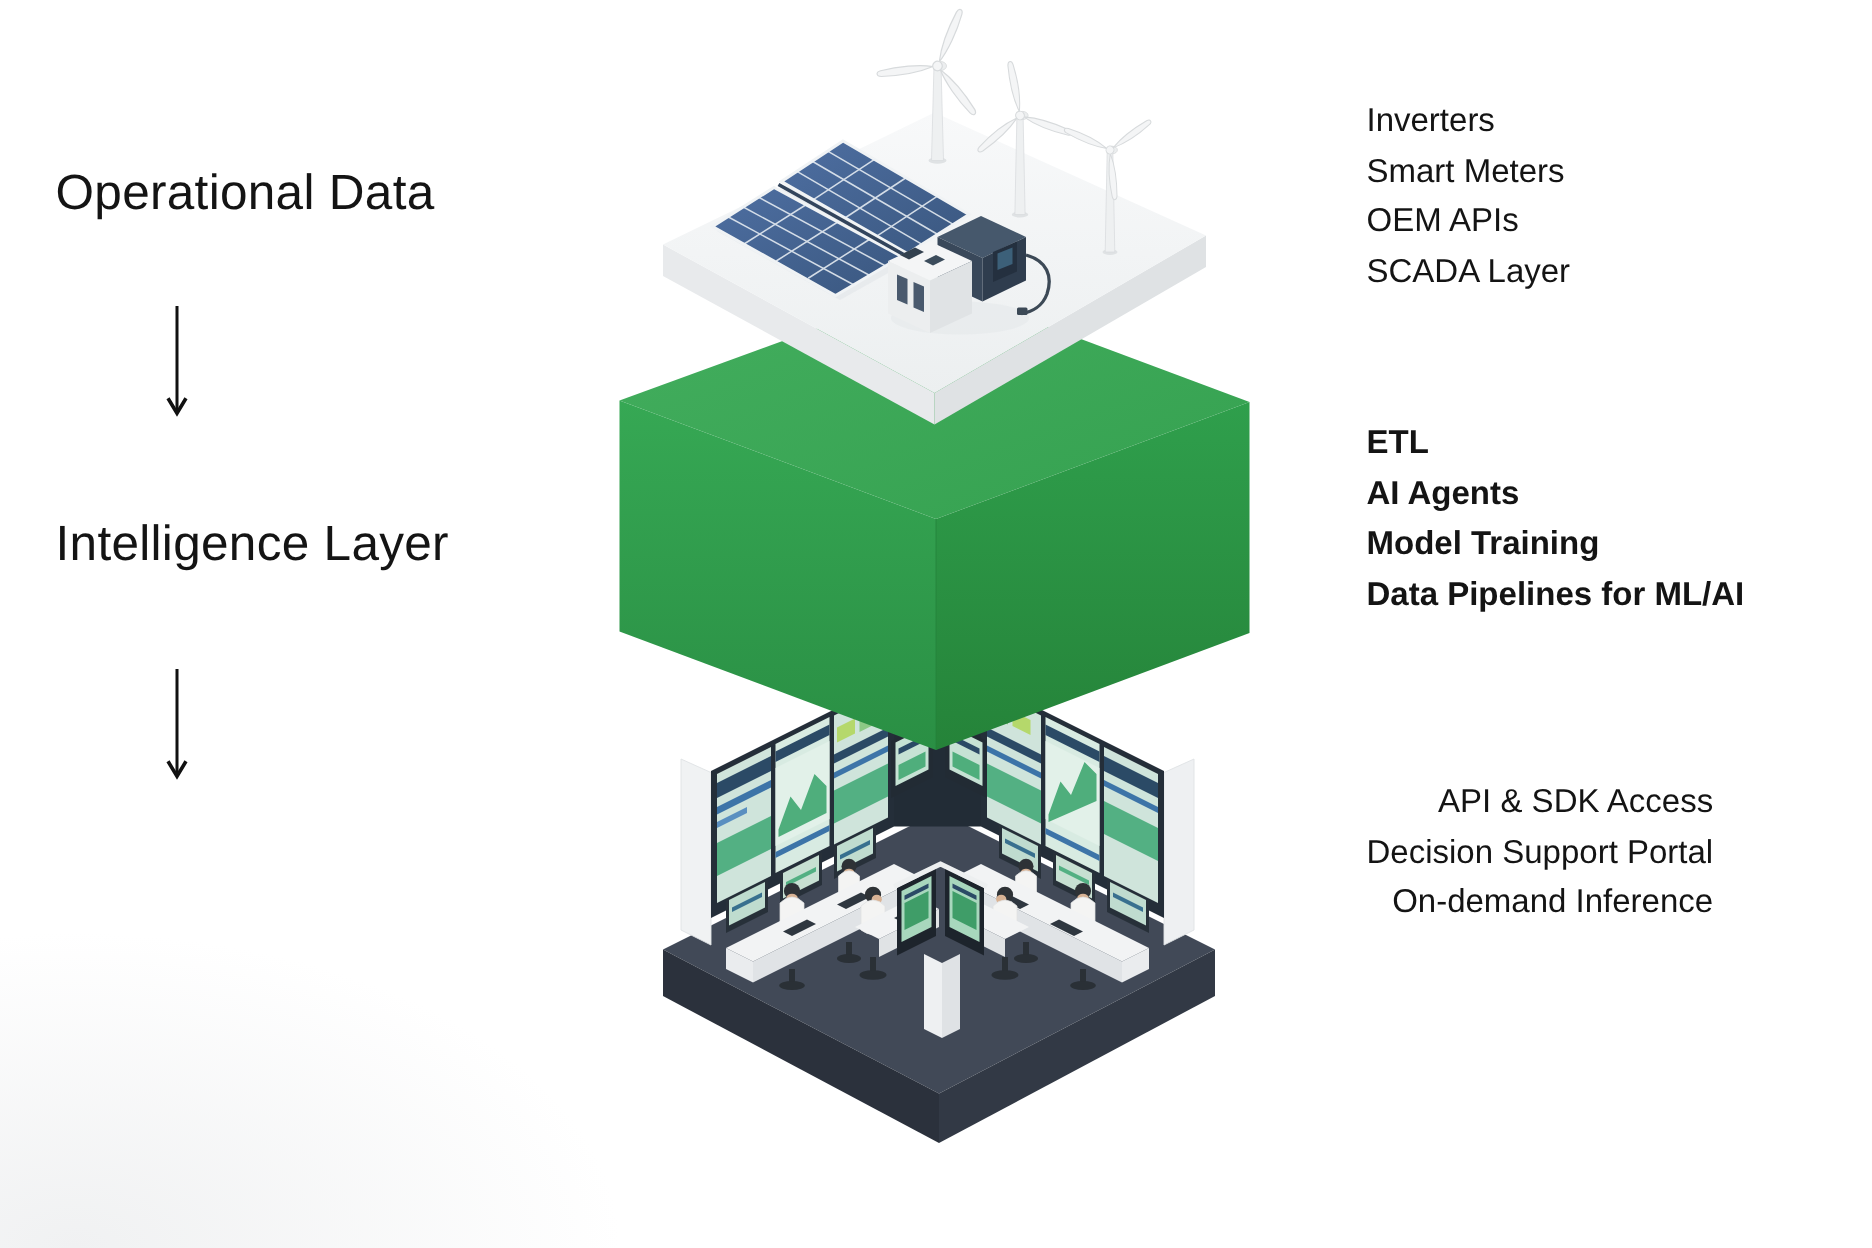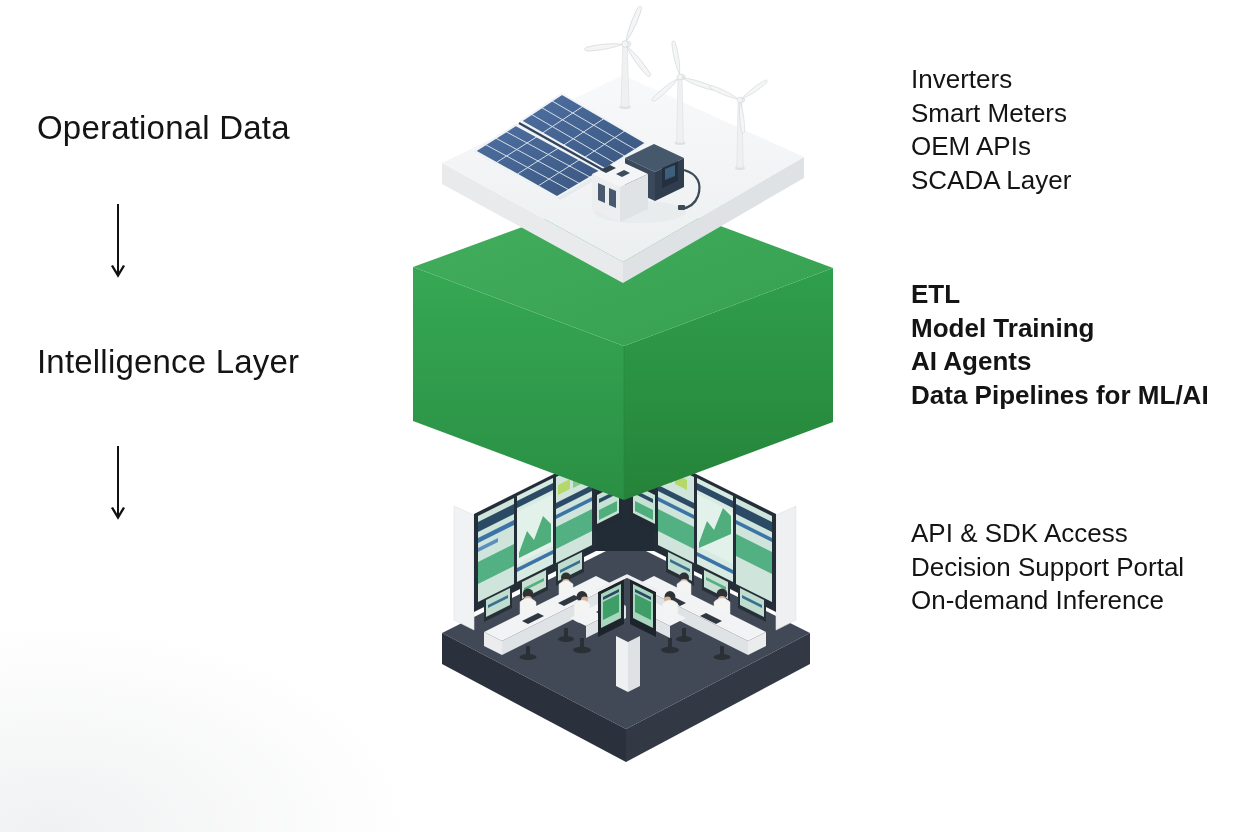--- a/index.html
+++ b/index.html
@@ -18,26 +18,26 @@
   .layer-label{
     position:absolute;left:37px;
     font-size:33px;line-height:1.2;font-weight:400;
     letter-spacing:.2px;white-space:nowrap;color:#141414;
   }
   .label-operational{top:108px;}
   .label-intelligence{top:342px;}
   .label-decision{top:572px;}
   .feature-list{
     position:absolute;left:911px;
-    font-size:26px;line-height:33.5px;font-weight:400;
+    font-size:22px;line-height:33.5px;font-weight:400;
     white-space:nowrap;color:#141414;
   }
   .list-operational{top:63px;}
   .list-intelligence{top:278px;font-weight:bold;}
-  .list-decision{top:517px;}
+  .list-decision{top:517px;text-align:right;}
   .arrow{position:absolute;left:110px;width:16px;height:82px;}
   .arrow-1{top:203px;}
   .arrow-2{top:445px;}
   .illustration{position:absolute;left:400px;top:0;width:460px;height:832px;}
 </style>
 </head>
 <body>
 
 <div class="canvas">
 
@@ -58,22 +58,22 @@
 
   <div class="feature-list list-operational">
     <div>Inverters</div>
     <div>Smart Meters</div>
     <div>OEM APIs</div>
     <div>SCADA Layer</div>
   </div>
 
   <div class="feature-list list-intelligence">
     <div>ETL</div>
+    <div>AI Agents</div>
     <div>Model Training</div>
-    <div>AI Agents</div>
     <div>Data Pipelines for ML/AI</div>
   </div>
 
   <div class="feature-list list-decision">
     <div>API &amp; SDK Access</div>
     <div>Decision Support Portal</div>
     <div>On-demand Inference</div>
   </div>
 
   <svg class="illustration" viewBox="0 0 460 832">

